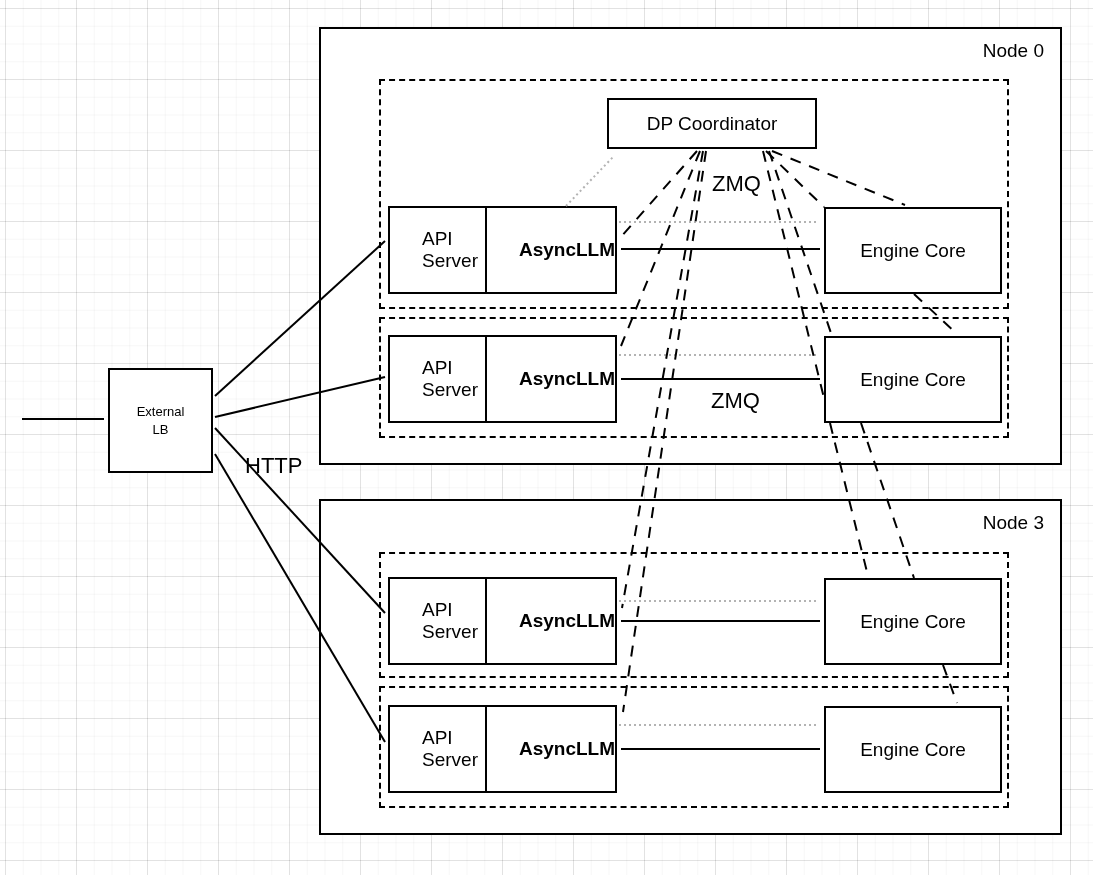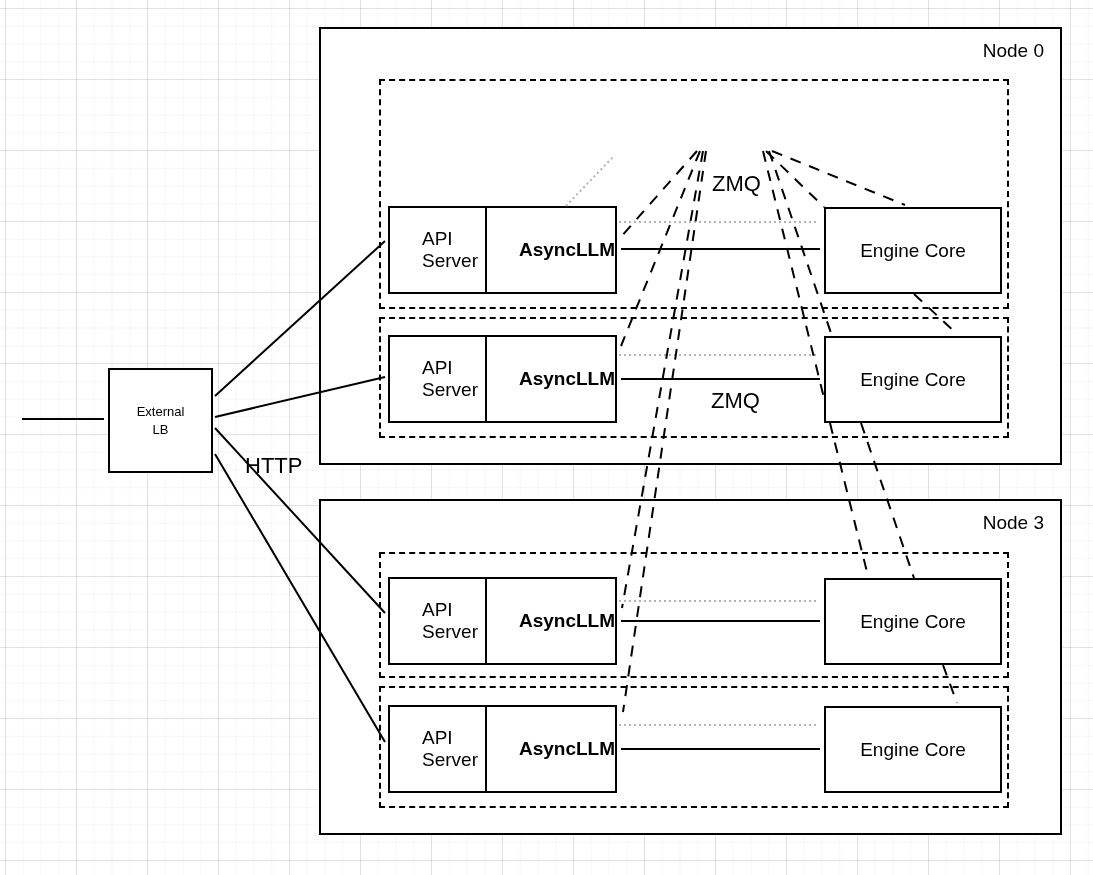--- a/index.html
+++ b/index.html
@@ -41,20 +41,23 @@
 
   <div class="node" style="left:319px;top:499px;width:743px;height:336px;">
     <div class="node-label">Node 3</div>
   </div>
 
   <div class="rank" style="left:379px;top:79px;width:630px;height:230px;"></div>
   <div class="rank" style="left:379px;top:317px;width:630px;height:121px;"></div>
   <div class="rank" style="left:379px;top:552px;width:630px;height:126px;"></div>
   <div class="rank" style="left:379px;top:686px;width:630px;height:122px;"></div>
 
+  <div class="box" style="left:607px;top:98px;width:210px;height:51px;">
+    <span>DP Coordinator</span>
+  </div>
 
   <div class="box" style="left:108px;top:368px;width:105px;height:105px;">
     <div class="lb-text">
       <div>External</div>
       <div>LB</div>
     </div>
   </div>
 
   <div class="box pair" style="left:388px;top:206px;width:229px;height:88px;">
     <div class="cell api">API Server</div>

